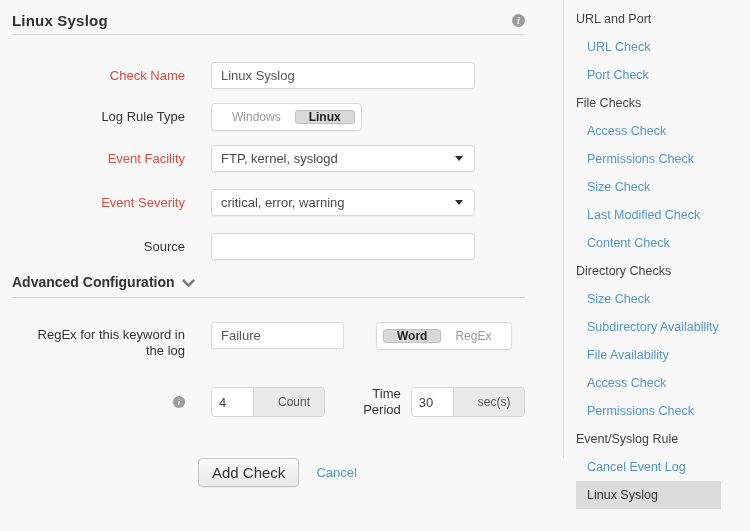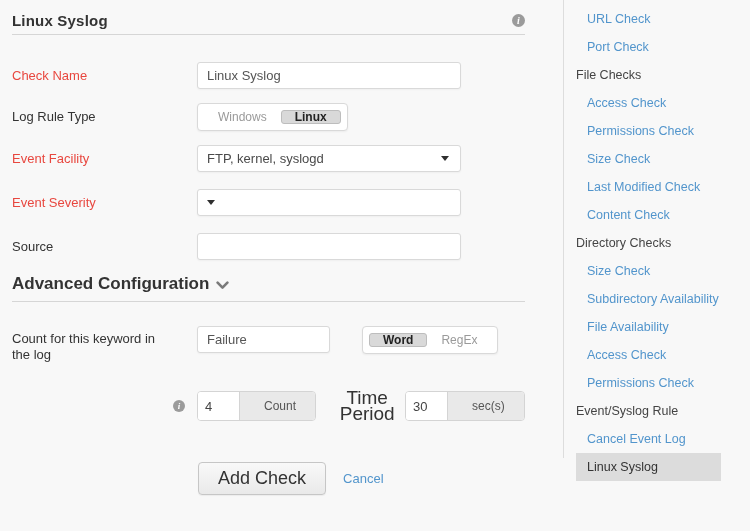--- a/index.html
+++ b/index.html
@@ -28,21 +28,21 @@
   .info-badge{
     width:13px;height:13px;border-radius:50%;background:#9b9b9b;color:#fff;
     display:flex;align-items:center;justify-content:center;
     font-family:"Liberation Serif",serif;font-style:italic;font-weight:700;
     font-size:10px;line-height:1;cursor:pointer;flex:0 0 auto;
   }
   .info-badge.small{width:12px;height:12px;font-size:9px;}
 
   .row{display:flex;align-items:center;}
   .row-label{
-    width:173px;min-width:173px;text-align:left;margin-right:12px;
+    width:173px;min-width:173px;text-align:right;margin-right:26px;
     font-size:13px;color:var(--dark);line-height:16px;
   }
   .row-label.required{color:var(--red);}
   .label-flex{display:flex;justify-content:flex-end;align-items:center;gap:6px;}
 
   .text-input{
     width:264px;height:27px;background:#fff;border:1px solid var(--border);
     border-radius:3px;padding:0 9px;font-size:13px;color:#555;
     font-family:"Liberation Sans",sans-serif;outline:none;
     box-shadow:0 1px 2px rgba(0,0,0,.04);
@@ -65,49 +65,49 @@
     border:1px solid transparent;border-radius:3px;cursor:pointer;white-space:nowrap;
   }
   .toggle-opt.selected{
     background:#d9d9d9;border-color:#bdbdbd;color:#222;font-weight:700;
   }
 
   .adv-head{
     display:flex;align-items:center;gap:7px;margin-top:14px;
     border-bottom:1px solid #d6d6d6;padding-bottom:7px;
   }
-  .adv-title{font-size:17px;font-weight:700;color:var(--dark);}
+  .adv-title{font-size:14px;font-weight:700;color:var(--dark);}
   .chevron{margin-top:2px;}
 
   .align-top{align-items:flex-start;}
   .align-top .row-label{padding-top:5px;}
   .keyword-input{width:133px;}
   .keyword-toggle{margin-left:32px;}
 
   .num-group{
     display:inline-flex;align-items:stretch;height:30px;background:#fff;
     border:1px solid #d4d4d4;border-radius:4px;overflow:hidden;
   }
   .num-input{
     width:41px;border:none;outline:none;padding:0 7px;font-size:13px;color:#444;
     font-family:"Liberation Sans",sans-serif;background:#fff;
   }
   .num-suffix{
     background:#e9e9e9;border-left:1px solid #d4d4d4;display:flex;align-items:center;
     padding:0 24px;font-size:12px;color:#555;
   }
   .time-label{
-    width:58px;text-align:center;font-size:19px;color:var(--dark);
+    width:58px;text-align:right;font-size:13px;color:var(--dark);
     line-height:16px;margin:0 10px 0 23px;
   }
 
   .actions{margin-top:40px;margin-left:186px;display:flex;align-items:center;}
   .btn{
     background:linear-gradient(#f9f9f9,#e9e9e9);border:1px solid #c6c6c6;
-    border-radius:4px;padding:5px 19px;font-size:18px;color:var(--dark);
+    border-radius:4px;padding:5px 13px;font-size:15px;color:var(--dark);
     font-family:"Liberation Sans",sans-serif;cursor:pointer;
     box-shadow:0 1px 1px rgba(0,0,0,.05);
   }
   .link{color:var(--blue);font-size:13px;margin-left:17px;text-decoration:none;cursor:pointer;}
 
   
   .sidebar{
     width:187px;border-left:1px solid #ddd;padding:5px 0 0 12px;background:var(--bg);
   }
   .side-entry{height:28px;display:flex;align-items:center;font-size:12.5px;}
@@ -146,39 +146,40 @@
       <div class="row-label required">Event Facility</div>
       <div class="select">
         <span>FTP, kernel, syslogd</span>
         <span class="caret"></span>
       </div>
     </div>
 
     <div class="row" style="margin-top:17px;">
       <div class="row-label required">Event Severity</div>
       <div class="select">
+        <span>critical, error, warning</span>
         <span class="caret"></span>
       </div>
     </div>
 
     <div class="row" style="margin-top:17px;">
       <div class="row-label">Source</div>
       <input class="text-input" type="text" value="" style="">
     </div>
 
     <div class="adv-head">
       <div class="adv-title">Advanced Configuration</div>
       <svg class="chevron" width="13" height="9" viewBox="0 0 13 9">
           <path d="M1.6 1.6 L6.5 6.6 L11.4 1.6" fill="none" stroke="#7a7a7a" stroke-width="2.6" stroke-linecap="round" stroke-linejoin="round"></path>
         </svg>
     </div>
 
     <div class="row align-top" style="margin-top:24px;">
       <div class="row-label">
-        <span>Count for this keyword in</span><br>
+        <span>RegEx for this keyword in</span><br>
         <span>the log</span>
       </div>
       <input class="text-input keyword-input" type="text" value="Failure" style="">
       <div class="toggle keyword-toggle">
         <div class="toggle-opt selected">Word</div>
         <div class="toggle-opt">RegEx</div>
       </div>
     </div>
 
     <div class="row" style="margin-top:27px;">
@@ -201,20 +202,21 @@
 
     <div class="actions">
       <button class="btn">Add Check</button>
       <a class="link">Cancel</a>
     </div>
 
   </div>
 
   <div class="sidebar">
 
+    <div class="side-entry side-head">URL and Port</div>
     <div class="side-entry side-link">URL Check</div>
     <div class="side-entry side-link">Port Check</div>
 
     <div class="side-entry side-head">File Checks</div>
     <div class="side-entry side-link">Access Check</div>
     <div class="side-entry side-link">Permissions Check</div>
     <div class="side-entry side-link">Size Check</div>
     <div class="side-entry side-link">Last Modified Check</div>
     <div class="side-entry side-link">Content Check</div>
 

